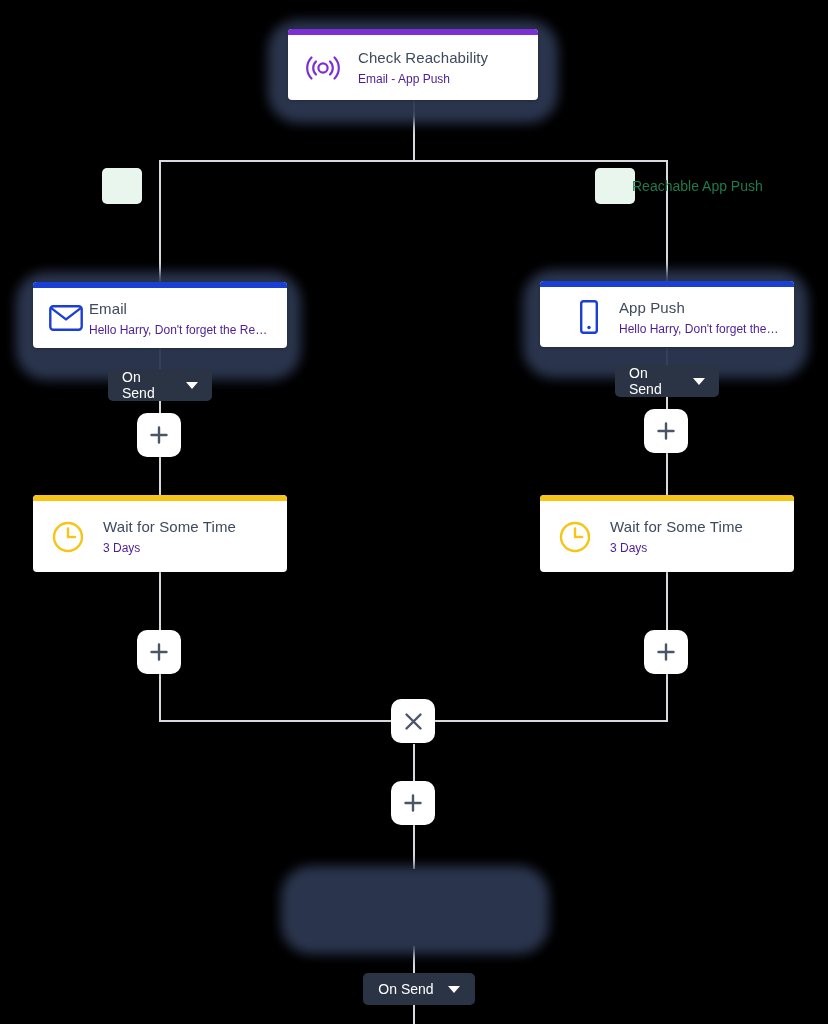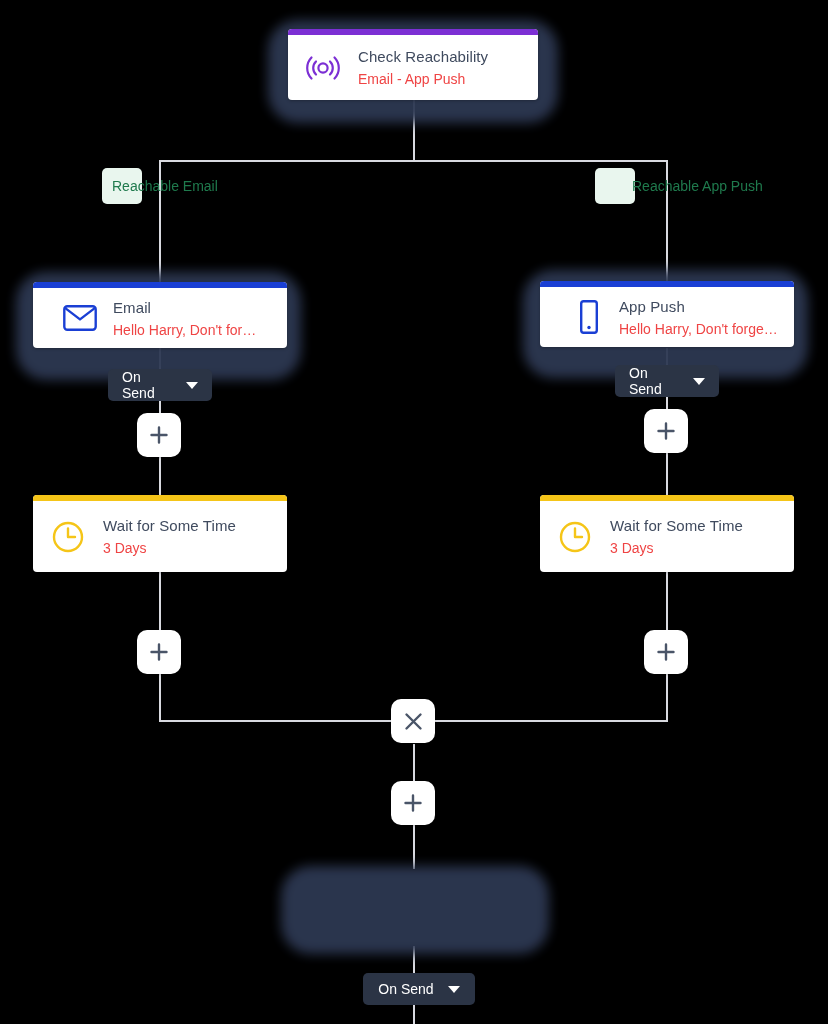--- a/index.html
+++ b/index.html
@@ -72,22 +72,22 @@
     height: 38px;
   }
   .card-text { display: flex; flex-direction: column; gap: 6px; min-width: 0; }
   .card-title {
     font-size: 15px;
     color: #3f4a5e;
     letter-spacing: .1px;
     white-space: nowrap;
   }
   .card-sub {
-    font-size: 14px;
-    color: #ef4444;
+    font-size: 12px;
+    color: #4c1d95;
     white-space: nowrap;
     overflow: hidden;
     text-overflow: ellipsis;
   }
 
   
   .pill {
     position: absolute;
     display: flex;
     align-items: center;
@@ -203,28 +203,27 @@
         </svg>
       </div>
       <div class="card-text">
         <div class="card-title">Check Reachability</div>
         <div class="card-sub">Email - App Push</div>
       </div>
     </div>
   </div>
 
   <div class="branch-label" style="left:102px; top:168px;"></div>
-  <div class="branch-text" style="left:102px; top:168px;">Reachable Email</div>
 
   <div class="branch-label" style="left:595px; top:168px;"></div>
   <div class="branch-text" style="left:595px; top:168px;margin-left:27px;">Reachable App Push</div>
 
   <div class="card" style="left:33px; top:282px; width:254px; height:66px;">
     <div class="card-bar" style="background:#1a3fd4;"></div>
-    <div class="card-body" style="gap:14px; padding:0 28px;">
+    <div class="card-body" style="gap:4px; padding:0 14px;">
       <div class="card-icon">
         <svg width="34" height="26" viewBox="0 0 34 26" fill="none">
           <rect x="1.3" y="1.3" width="31.4" height="23.4" rx="3" stroke="#1a3fd4" stroke-width="2.4"></rect>
           <path d="M2.6 3.4 17 14.4 31.4 3.4" stroke="#1a3fd4" stroke-width="2.4" stroke-linecap="round" stroke-linejoin="round"></path>
         </svg>
       </div>
       <div class="card-text">
         <div class="card-title">Email</div>
         <div class="card-sub" style="max-width:185px;">Hello Harry, Don't forget the Recliner...</div>
       </div>

